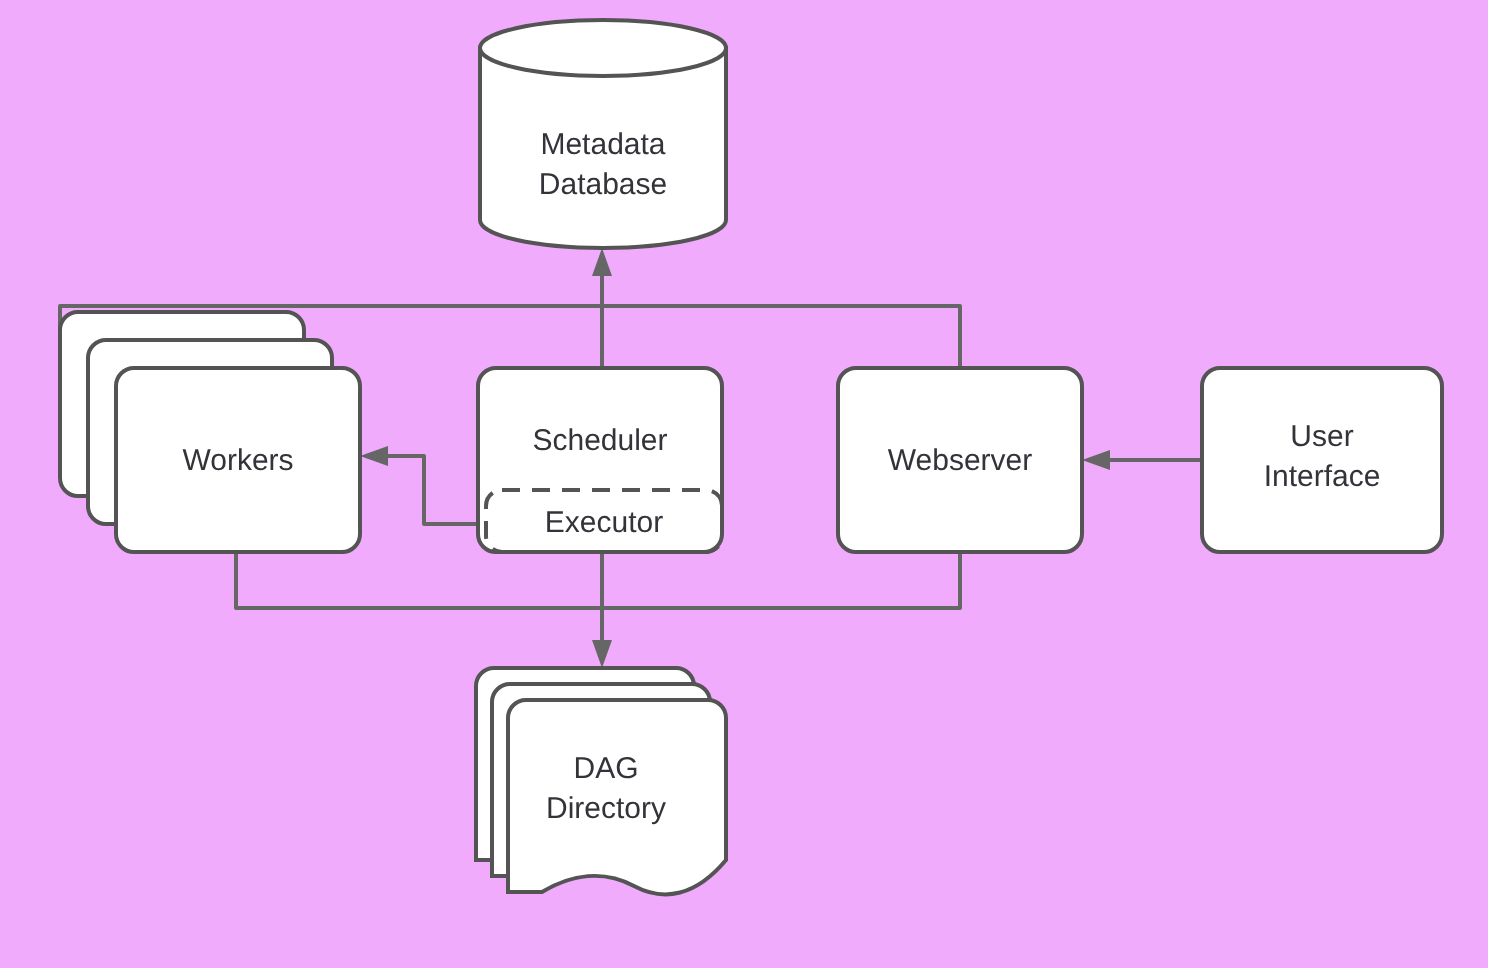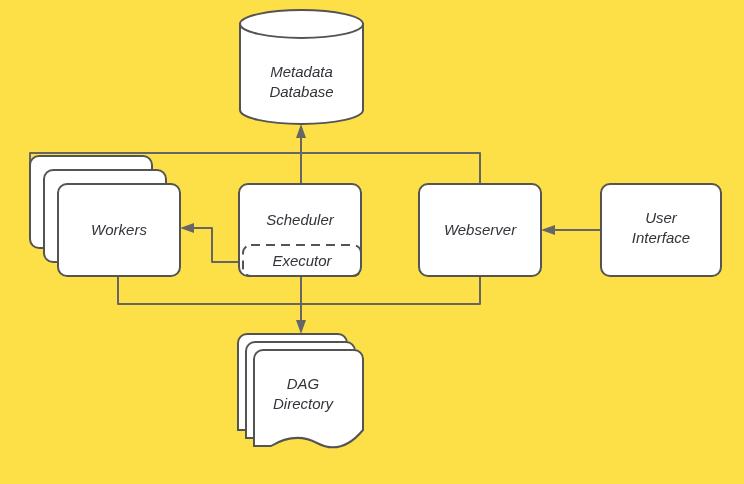--- a/index.html
+++ b/index.html
@@ -10,22 +10,21 @@
   body {
     width: 744px;
     height: 484px;
     overflow: hidden;
     font-family: "Liberation Sans", sans-serif;
   }
   #diagram-root {
     position: relative;
     width: 744px;
     height: 484px;
-    background: #fde047;
-    font-style: italic;
+    background: #f0abfc;
   }
   svg.diagram-canvas {
     position: absolute;
     top: 0;
     left: 0;
     width: 744px;
     height: 484px;
   }
   .node-label {
     font-family: "Liberation Sans", sans-serif;

